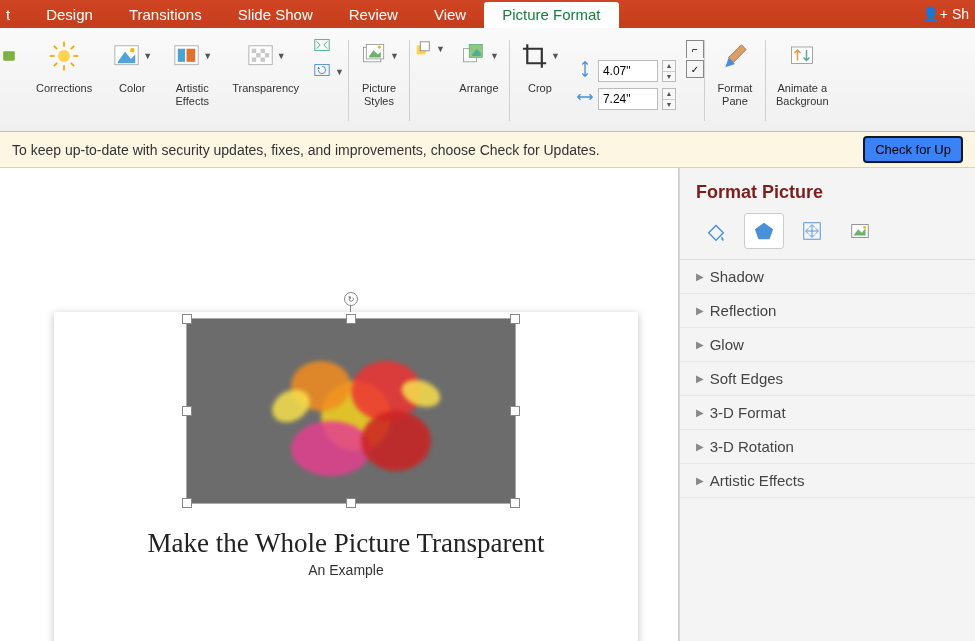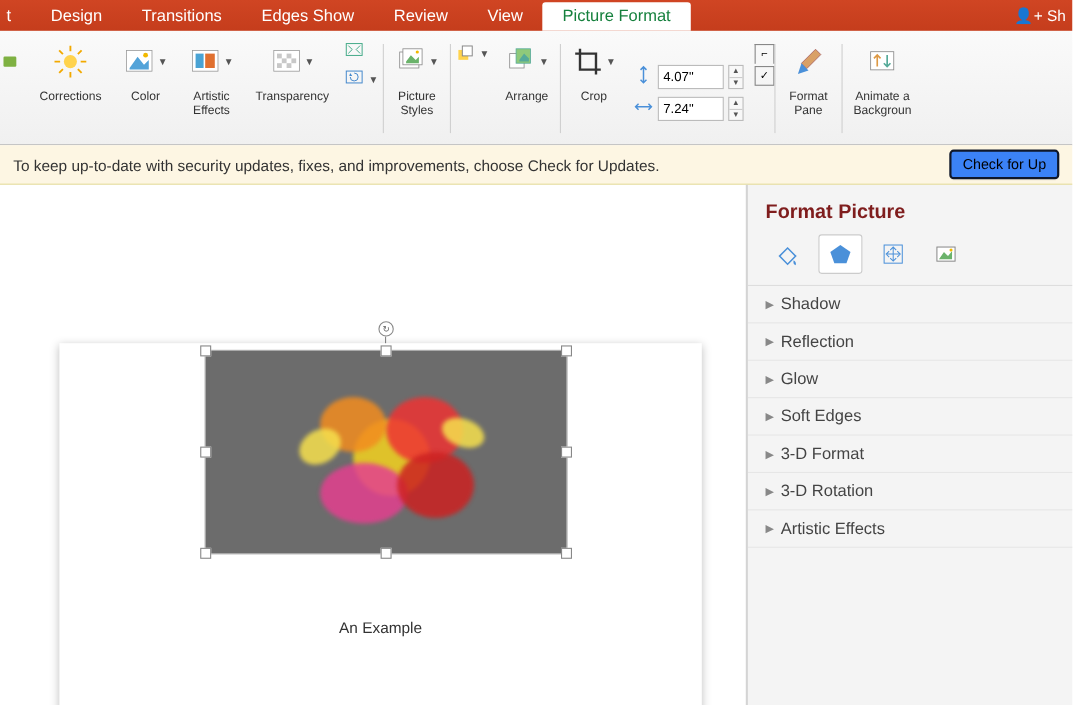--- a/index.html
+++ b/index.html
@@ -290,21 +290,21 @@
     font-size:12px; color:#333;
   }
 </style>
 </head>
 <body>
 
 <div class="topbar">
   <div class="top-tab" style="padding-left:6px;">t</div>
   <div class="top-tab">Design</div>
   <div class="top-tab">Transitions</div>
-  <div class="top-tab">Edges Show</div>
+  <div class="top-tab">Slide Show</div>
   <div class="top-tab">Review</div>
   <div class="top-tab">View</div>
   <div class="top-tab active">Picture Format</div>
   <div class="share-btn">
     <span class="share-icon">👤+</span>
     <span>Sh</span>
   </div>
 </div>
 
 <div class="ribbon">
@@ -519,20 +519,21 @@
 </div>
 
 <div class="main">
 
   <div class="canvas-area">
 
     <div class="rot-handle">↻</div>
     <div class="rot-line"></div>
 
     <div class="slide">
+      <div class="slide-title">Make the Whole Picture Transparent</div>
       <div class="slide-sub">An Example</div>
     </div>
 
     <div class="sel-rect">
       <div class="pic">
         <div class="explosion">
           <div class="blob" style="left:70px;top:50px;width:70px;height:70px;background:#f4d21f;"></div>
           <div class="blob" style="left:40px;top:30px;width:60px;height:50px;background:#f28c1f;"></div>
           <div class="blob" style="left:100px;top:30px;width:70px;height:60px;background:#e33;"></div>
           <div class="blob" style="left:40px;top:90px;width:80px;height:55px;background:#e3408f;"></div>

